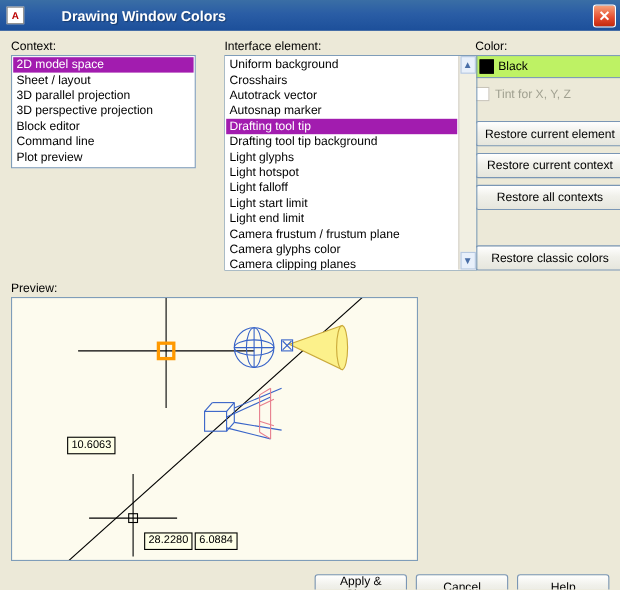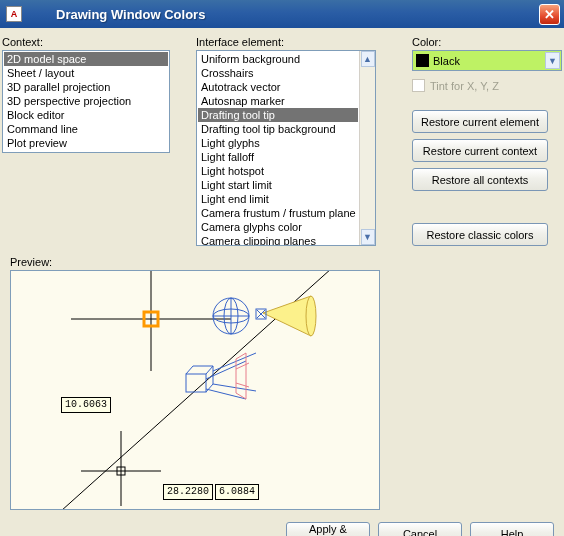--- a/index.html
+++ b/index.html
@@ -45,34 +45,34 @@
     font-weight: bold;
     font-size: 13px;
     display: flex;
     align-items: center;
     justify-content: center;
     cursor: pointer;
   }
   .content {
     padding: 8px 10px 10px 10px;
   }
-  .row { display: flex; gap: 26px; justify-content: center; }
+  .row { display: flex; gap: 26px; }
   .col { display: flex; flex-direction: column; }
   .label { margin-bottom: 2px; }
   .listbox {
     background: #fff;
     border: 1px solid #7f9db9;
     overflow-y: auto;
     font-size: 11px;
     padding: 1px;
   }
   .lb-item { padding: 1px 3px; white-space: nowrap; cursor: default; }
-  .lb-item.selected { background: #737373; color: #fff; }
+  .lb-item.selected { background: #a21caf; color: #fff; }
   .context-box { width: 168px; height: 103px; }
-  .iface-box { width: 180px; height: 196px; position: relative; }
+  .iface-box { width: 230px; height: 196px; position: relative; }
   .scrollbar-fake {
     position: absolute; right: 0; top: 0; bottom: 0; width: 16px;
     background: #f1efe2; border-left: 1px solid #d4d0c8;
     display: flex; flex-direction: column; align-items: center;
   }
   .sb-btn { width:14px; height:16px; background:#e8f0fb; border:1px solid #b6c8e0; color:#4a6fa8; font-size:9px; display:flex; align-items:center; justify-content:center;}
   .sb-track { flex:1; }
   .color-combo {
     width: 150px; height: 21px;
     border: 1px solid #7f9db9;
@@ -99,21 +99,20 @@
   .btn-wide { width: 136px; margin-top: 6px; }
   .right-col { width: 150px; margin-left: 10px; }
   .preview-label { margin-top: 10px; }
   .preview-box {
     margin-top: 2px;
     width: 370px; height: 240px;
     background: #fdfbee;
     border: 1px solid #7f9db9;
     position: relative;
     overflow: hidden;
-    font-family: Liberation Mono, monospace;
   }
   .tooltip-box {
     position: absolute;
     background: #feffe7;
     border: 1px solid #000;
     font-size: 10px;
     padding: 1px 3px;
     line-height: 12px;
   }
   .bottom-btns { display:flex; justify-content:flex-end; gap:8px; margin-top:12px; }
@@ -149,22 +148,22 @@
       <div class="label">Interface element:</div>
       <div class="listbox iface-box">
         <div id="iface-list" style="position:absolute; left:0; top:0; right:16px; padding:1px;">
             <div class="lb-item">Uniform background</div>
             <div class="lb-item">Crosshairs</div>
             <div class="lb-item">Autotrack vector</div>
             <div class="lb-item">Autosnap marker</div>
             <div class="lb-item selected">Drafting tool tip</div>
             <div class="lb-item">Drafting tool tip background</div>
             <div class="lb-item">Light glyphs</div>
+            <div class="lb-item">Light hotspot</div>
             <div class="lb-item">Light falloff</div>
-            <div class="lb-item">Light hotspot</div>
             <div class="lb-item">Light start limit</div>
             <div class="lb-item">Light end limit</div>
             <div class="lb-item">Camera frustum / frustum plane</div>
             <div class="lb-item">Camera glyphs color</div>
             <div class="lb-item">Camera clipping planes</div>
           </div>
         <div class="scrollbar-fake">
           <div class="sb-btn">▲</div>
           <div class="sb-track"></div>
           <div class="sb-btn">▼</div>
@@ -238,21 +237,21 @@
         <line x1="225" y1="88" x2="225" y2="122"></line>
         <line x1="235" y1="82" x2="235" y2="128"></line>
         <line x1="225" y1="88" x2="235" y2="82"></line>
         <line x1="225" y1="122" x2="235" y2="128"></line>
         <line x1="225" y1="98" x2="238" y2="92"></line>
         <line x1="225" y1="112" x2="238" y2="116"></line>
       </g>
     </svg>
     <div class="tooltip-box" style="left:50px; top:126px;">10.6063</div>
     <div style="position:absolute; left:120px; top:213px; display:flex; gap:2px;">
-      <div class="tooltip-box" style="position:static;margin-left:32px;">28.2280</div>
+      <div class="tooltip-box" style="position:static;">28.2280</div>
       <div class="tooltip-box" style="position:static;">6.0884</div>
     </div>
   </div>
 
   <div class="bottom-btns">
     <button class="btn">Apply &amp; Close</button>
     <button class="btn">Cancel</button>
     <button class="btn">Help</button>
   </div>
 </div>

